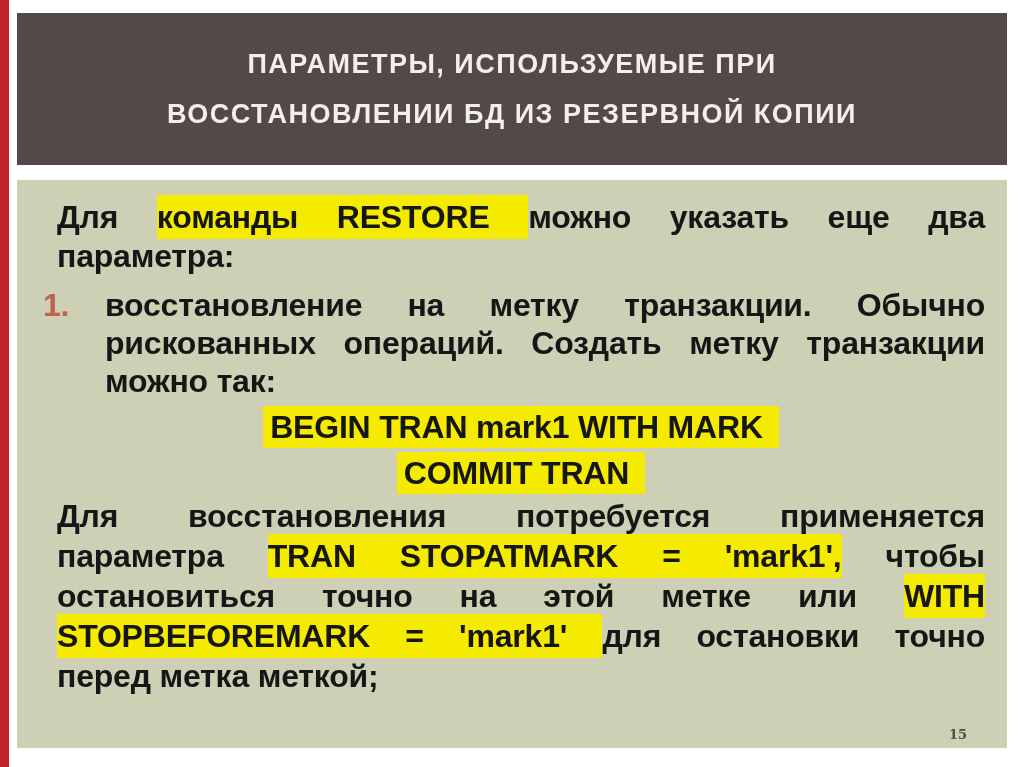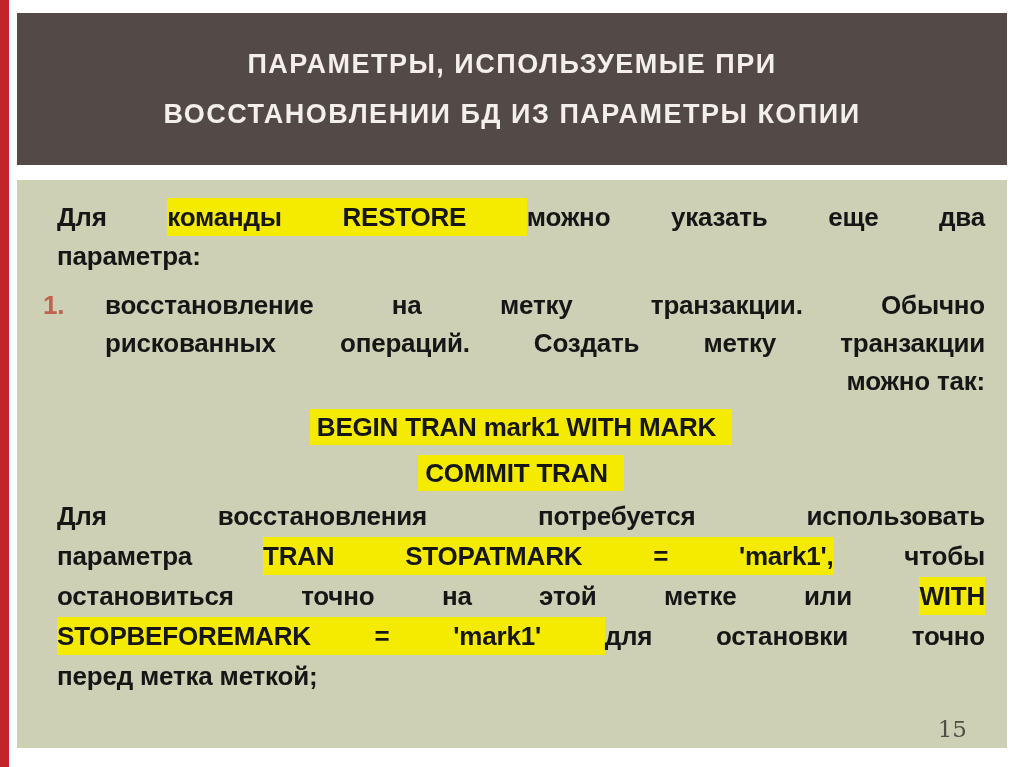--- a/index.html
+++ b/index.html
@@ -25,66 +25,66 @@
   .title-line{
     color:var(--title-color);font-weight:bold;font-size:27px;line-height:40px;
     letter-spacing:1.5px;text-align:center;white-space:nowrap;
   }
   .slide-body{
     position:absolute;left:17px;top:180px;width:990px;height:568px;
     background:var(--body-bg);
   }
   .body-content{
     padding:18px 22px 0 40px;
-    font-size:26px;font-weight:bold;color:var(--text-color);letter-spacing:-0.2px;
+    font-size:32px;font-weight:bold;color:var(--text-color);letter-spacing:-0.2px;
   }
   .line{line-height:39px;text-align:left;}
   .line.j{text-align:justify;text-align-last:justify;}
   .para{margin:0 0 10px 0;}
   .para:last-child .line{line-height:40px;}
   .list-item{position:relative;padding-left:48px;margin:0 0 4px 0;}
-  .list-item .line{line-height:38px;text-align:right;}
+  .list-item .line{line-height:38px;}
   .list-num{position:absolute;left:-14px;top:0;color:var(--list-number-color);line-height:38px;}
   .center-line{text-align:center;line-height:46px;}
   .center-line .hl{padding:3px 16px 3px 7px;}
   .hl{background:var(--highlight);padding:4px 0;text-align:center;}
   .plain{background:transparent;}
   .page-num{
     position:absolute;right:40px;bottom:6px;
-    font-family:"DejaVu Serif",serif;font-size:23px;font-weight:normal;
+    font-family:"DejaVu Serif",serif;font-size:13px;font-weight:bold;
     color:var(--page-number-color);
   }
 </style>
 </head>
 <body>
 
 <div class="slide">
   <div class="left-bar"></div>
 
   <div class="title-band">
     <div class="title-line">ПАРАМЕТРЫ, ИСПОЛЬЗУЕМЫЕ ПРИ</div>
-    <div class="title-line">ВОССТАНОВЛЕНИИ БД ИЗ ПАРАМЕТРЫ КОПИИ</div>
+    <div class="title-line">ВОССТАНОВЛЕНИИ БД ИЗ РЕЗЕРВНОЙ КОПИИ</div>
   </div>
 
   <div class="slide-body">
     <div class="body-content">
         <div class="para">
           <div class="line j"><span class="plain">Для </span><span class="hl">команды RESTORE </span><span class="plain">можно указать еще два</span></div>
           <div class="line"><span class="plain">параметра:</span></div>
         </div>
         <div class="list-item">
           <span class="list-num">1.</span>
           <div class="line j"><span class="plain">восстановление на метку транзакции. Обычно</span></div>
           <div class="line j"><span class="plain">рискованных операций. Создать метку транзакции</span></div>
           <div class="line"><span class="plain">можно так:</span></div>
         </div>
         <div class="center-line"><span class="hl">BEGIN TRAN mark1 WITH MARK</span></div>
         <div class="center-line"><span class="hl">COMMIT TRAN</span></div>
         <div class="para">
-          <div class="line j"><span class="plain">Для восстановления потребуется использовать</span></div>
+          <div class="line j"><span class="plain">Для восстановления потребуется применяется</span></div>
           <div class="line j"><span class="plain">параметра </span><span class="hl">TRAN STOPATMARK = 'mark1',</span><span class="plain"> чтобы</span></div>
           <div class="line j"><span class="plain">остановиться точно на этой метке или </span><span class="hl">WITH</span></div>
           <div class="line j"><span class="hl">STOPBEFOREMARK = 'mark1' </span><span class="plain">для остановки точно</span></div>
           <div class="line"><span class="plain">перед метка меткой;</span></div>
         </div>
       </div>
     <div class="page-num">15</div>
   </div>
 </div>
 

